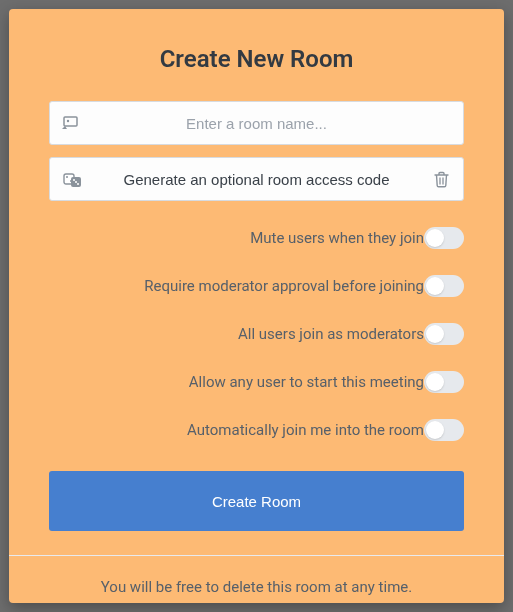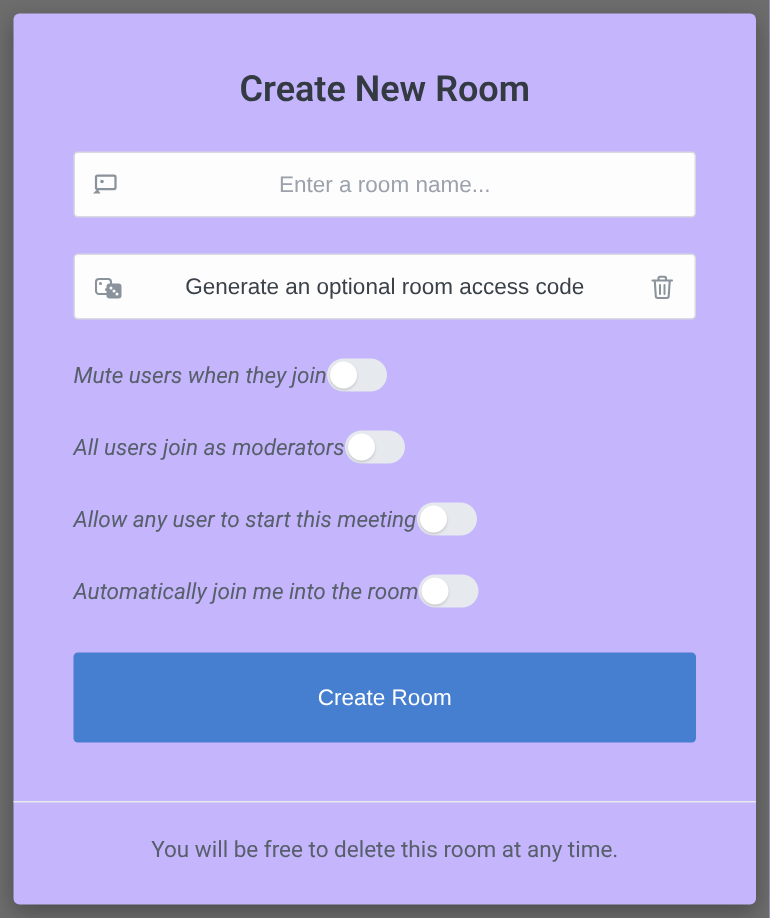--- a/index.html
+++ b/index.html
@@ -7,21 +7,21 @@
       width: 513px;
       height: 612px;
       background: #6d6d6d;
       font-family: -apple-system, BlinkMacSystemFont, "Segoe UI", Roboto, "Helvetica Neue", Arial, sans-serif;
       display: flex;
       align-items: center;
       justify-content: center;
       overflow: hidden;
     }
     .modal {
-      background: #c4b5fd;
+      background: #fdba74;
       width: 495px;
       height: 594px;
       border-radius: 4px;
       box-shadow: 0 5px 15px rgba(0,0,0,0.3);
       padding: 36px 0 0 0;
       display: flex;
       flex-direction: column;
     }
     .modal-body {
       padding: 0 40px;
@@ -29,21 +29,21 @@
     }
     .modal-title {
       text-align: center;
       font-size: 24px;
       font-weight: 600;
       color: #333a42;
       margin-bottom: 28px;
     }
     .input-wrap {
       position: relative;
-      margin-bottom: 24px;
+      margin-bottom: 12px;
     }
     .input-icon-left {
       position: absolute;
       left: 12px;
       top: 50%;
       transform: translateY(-50%);
       width: 20px;
       height: 20px;
       display: flex;
       align-items: center;
@@ -93,23 +93,22 @@
       align-items: center;
       justify-content: center;
       padding: 0 40px;
     }
     .options {
       margin-top: 26px;
     }
     .option-row {
       display: flex;
       align-items: center;
-      justify-content: flex-start;
+      justify-content: flex-end;
       margin-bottom: 26px;
-      font-style: italic;
     }
     .option-label {
       font-size: 15px;
       color: #57606a;
     }
     .toggle {
       width: 40px;
       height: 22px;
       background: #e6e9ed;
       border-radius: 11px;
@@ -195,20 +194,26 @@
     </div>
 
     <div class="options">
       <div class="option-row">
         <span class="option-label">Mute users when they join</span>
         <div class="toggle">
             <div class="toggle-knob"></div>
           </div>
       </div>
       <div class="option-row">
+        <span class="option-label">Require moderator approval before joining</span>
+        <div class="toggle">
+            <div class="toggle-knob"></div>
+          </div>
+      </div>
+      <div class="option-row">
         <span class="option-label">All users join as moderators</span>
         <div class="toggle">
             <div class="toggle-knob"></div>
           </div>
       </div>
       <div class="option-row">
         <span class="option-label">Allow any user to start this meeting</span>
         <div class="toggle">
             <div class="toggle-knob"></div>
           </div>

